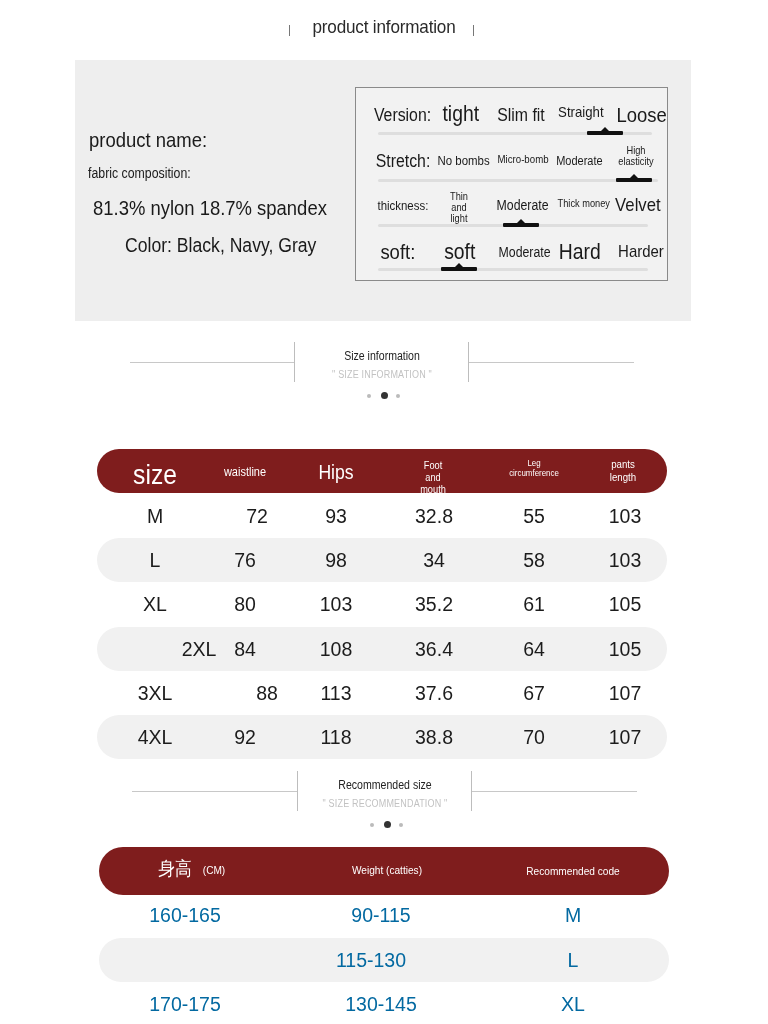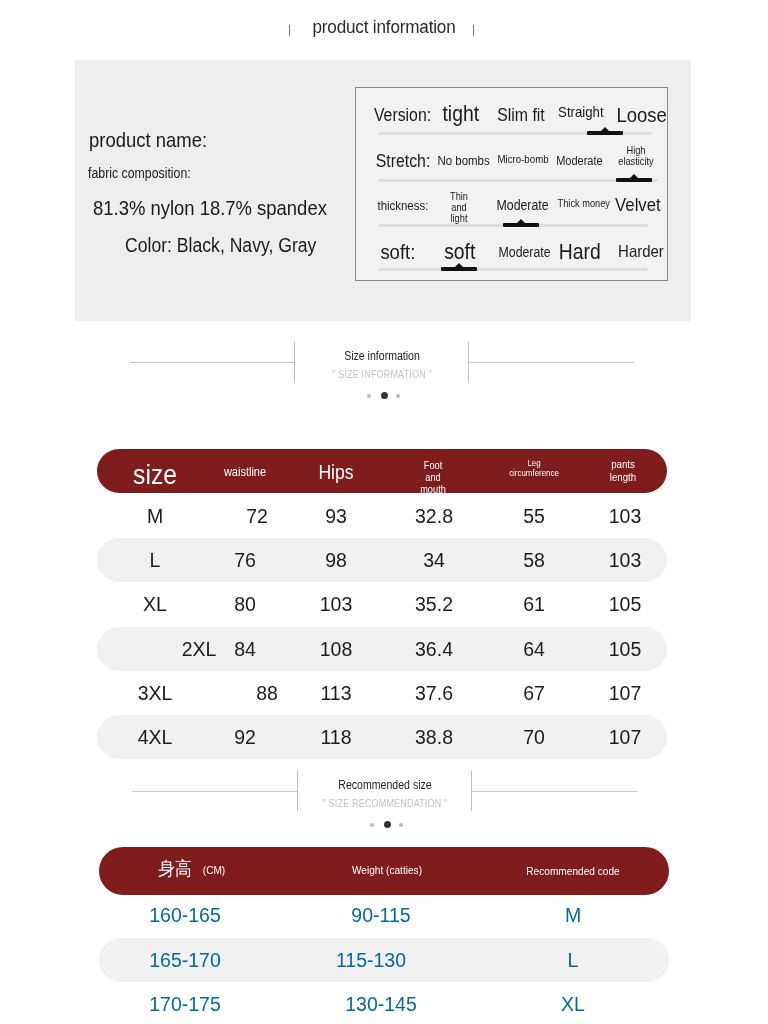--- a/index.html
+++ b/index.html
@@ -176,21 +176,20 @@
   <span style="left:288px;top:17px;font-size:11.5px;">Weight (catties)</span>
   <span style="left:474px;top:18px;font-size:11.5px;">Recommended code</span>
 </div>
 
 <div class="rrow" style="top:893px;">
   <span style="left:86px;">160-165</span>
   <span style="left:282px;">90-115</span>
   <span style="left:474px;">M</span>
 </div>
 <div class="rrow alt" style="top:938px;">
-  <span style="left:86px;">165-170</span>
   <span style="left:272px;">115-130</span>
   <span style="left:474px;">L</span>
 </div>
 <div class="rrow" style="top:982px;">
   <span style="left:86px;">170-175</span>
   <span style="left:282px;">130-145</span>
   <span style="left:474px;">XL</span>
 </div>
 
 </body></html>

